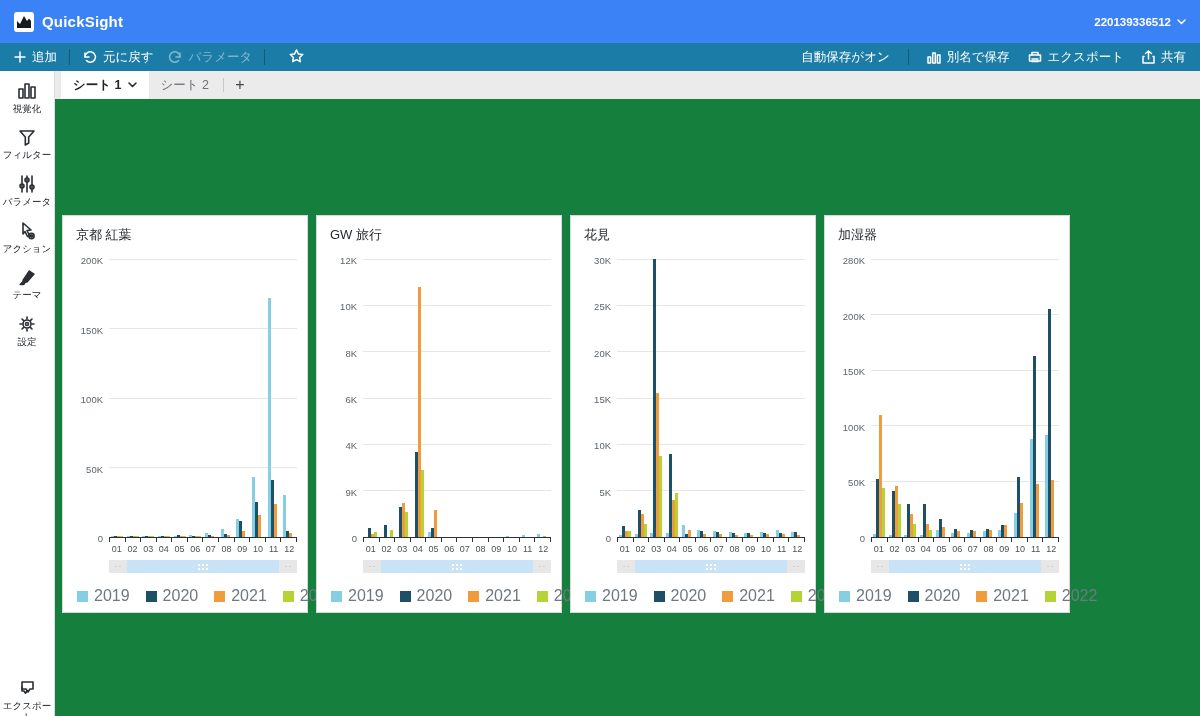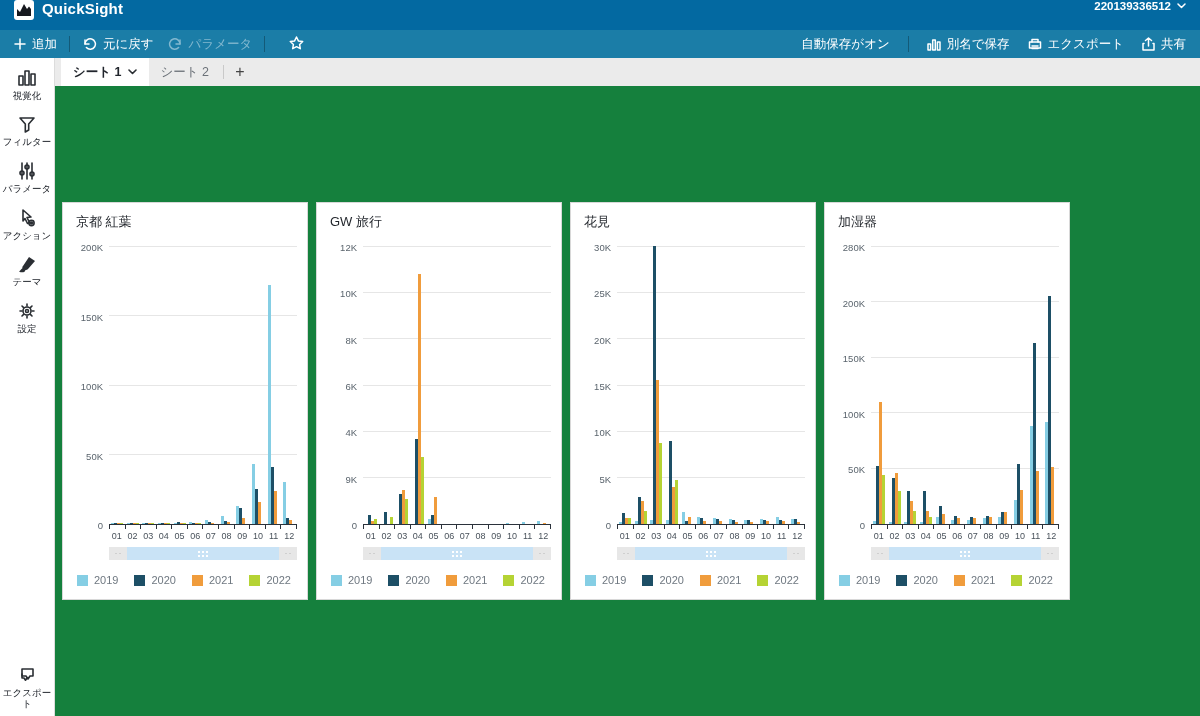--- a/index.html
+++ b/index.html
@@ -1,18 +1,18 @@
 <!DOCTYPE html>
 <html><head>
 <meta charset="utf-8">
 <style>
   * { box-sizing: border-box; margin: 0; padding: 0; }
   html,body { width:1200px; height:716px; overflow:hidden;
     font-family:"Liberation Sans","DejaVu Sans",sans-serif; background:#ebebeb; }
-  .topbar { height:30px; background:#0369a1; display:flex; align-items:flex-start;
+  .topbar { height:43px; background:#3b82f6; display:flex; align-items:center;
     padding:0 14px; color:#fff; }
   .logo-box { width:20px; height:20px; background:#fff; border-radius:3px;
     display:flex; align-items:center; justify-content:center; margin-right:8px; }
   .brand { font-size:15px; font-weight:bold; letter-spacing:.2px; }
   .topbar-right { margin-left:auto; display:flex; align-items:center; gap:6px;
     font-size:11.5px; font-weight:bold; }
   .toolbar { height:28px; background:#1b7da7; display:flex; align-items:center;
     color:#fff; padding:0 14px; font-size:12.5px; }
   .tb-item { display:flex; align-items:center; gap:6px; cursor:pointer; white-space:nowrap; }
   .tb-sep { width:1px; height:16px; background:rgba(0,0,0,.28); margin:0 12px; }
@@ -68,21 +68,21 @@
     background-image:radial-gradient(circle,#cfcfcf 1px,transparent 1.1px);
     background-size:4px 3px; }
   .scroll-thumb { flex:1; background:#c9e3f6; display:flex; align-items:center;
     justify-content:center; cursor:grab; }
   .scroll-thumb i { width:12px; height:7px;
     background-image:radial-gradient(circle,#ffffff 1.1px,transparent 1.2px);
     background-size:4px 4px; }
   .legend { display:flex; gap:16px; margin-top:14px; padding-left:4px; }
   .legend-item { display:flex; align-items:center; gap:6px; cursor:pointer; }
   .legend-swatch { width:11px; height:11px; }
-  .legend-label { font-size:11px; color:#6f7881; }
+  .legend-label { font-size:16px; color:#6f7881; }
   .icon-stroke { stroke:#2a2e33; fill:none; stroke-width:1.6; stroke-linecap:round; stroke-linejoin:round; }
   .icon-white { stroke:#fff; fill:none; stroke-width:1.5; stroke-linecap:round; stroke-linejoin:round; }
 </style>
 </head>
 <body>
 
 <div class="topbar">
   <span class="logo-box">
     <svg width="14" height="14" viewBox="0 0 14 14">
         <polygon points="0,13 0,6 3,9 7,1 10,6 12,3.5 14,6 14,13" fill="#16191f"></polygon>

